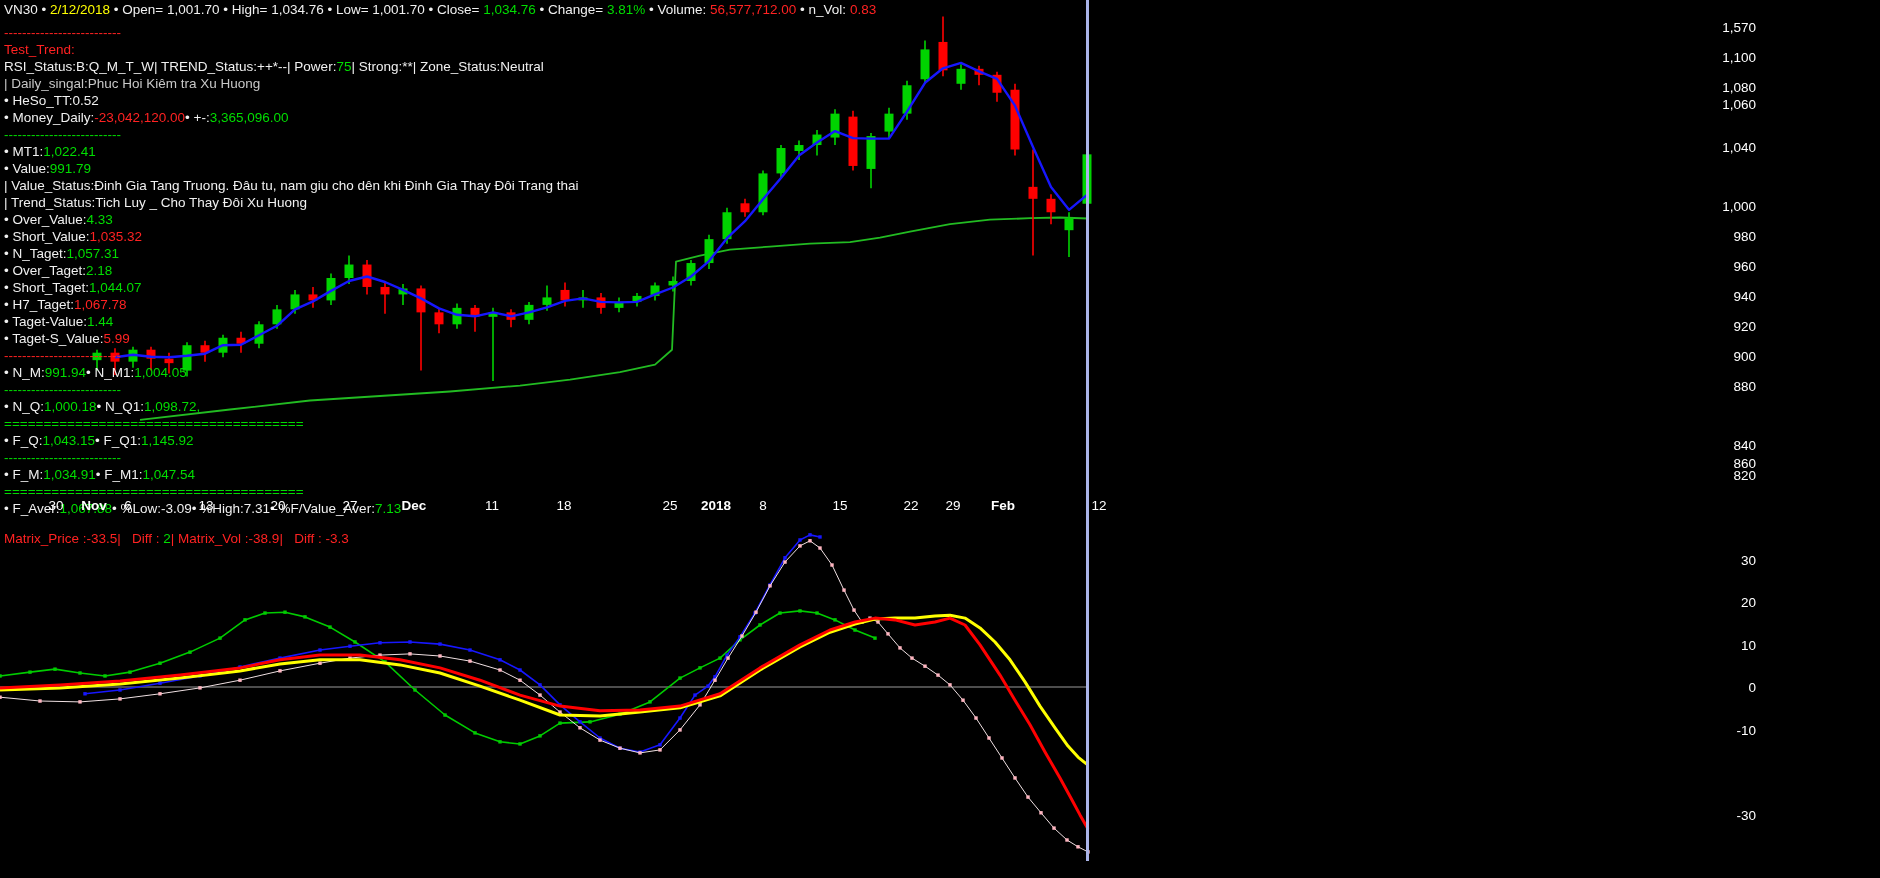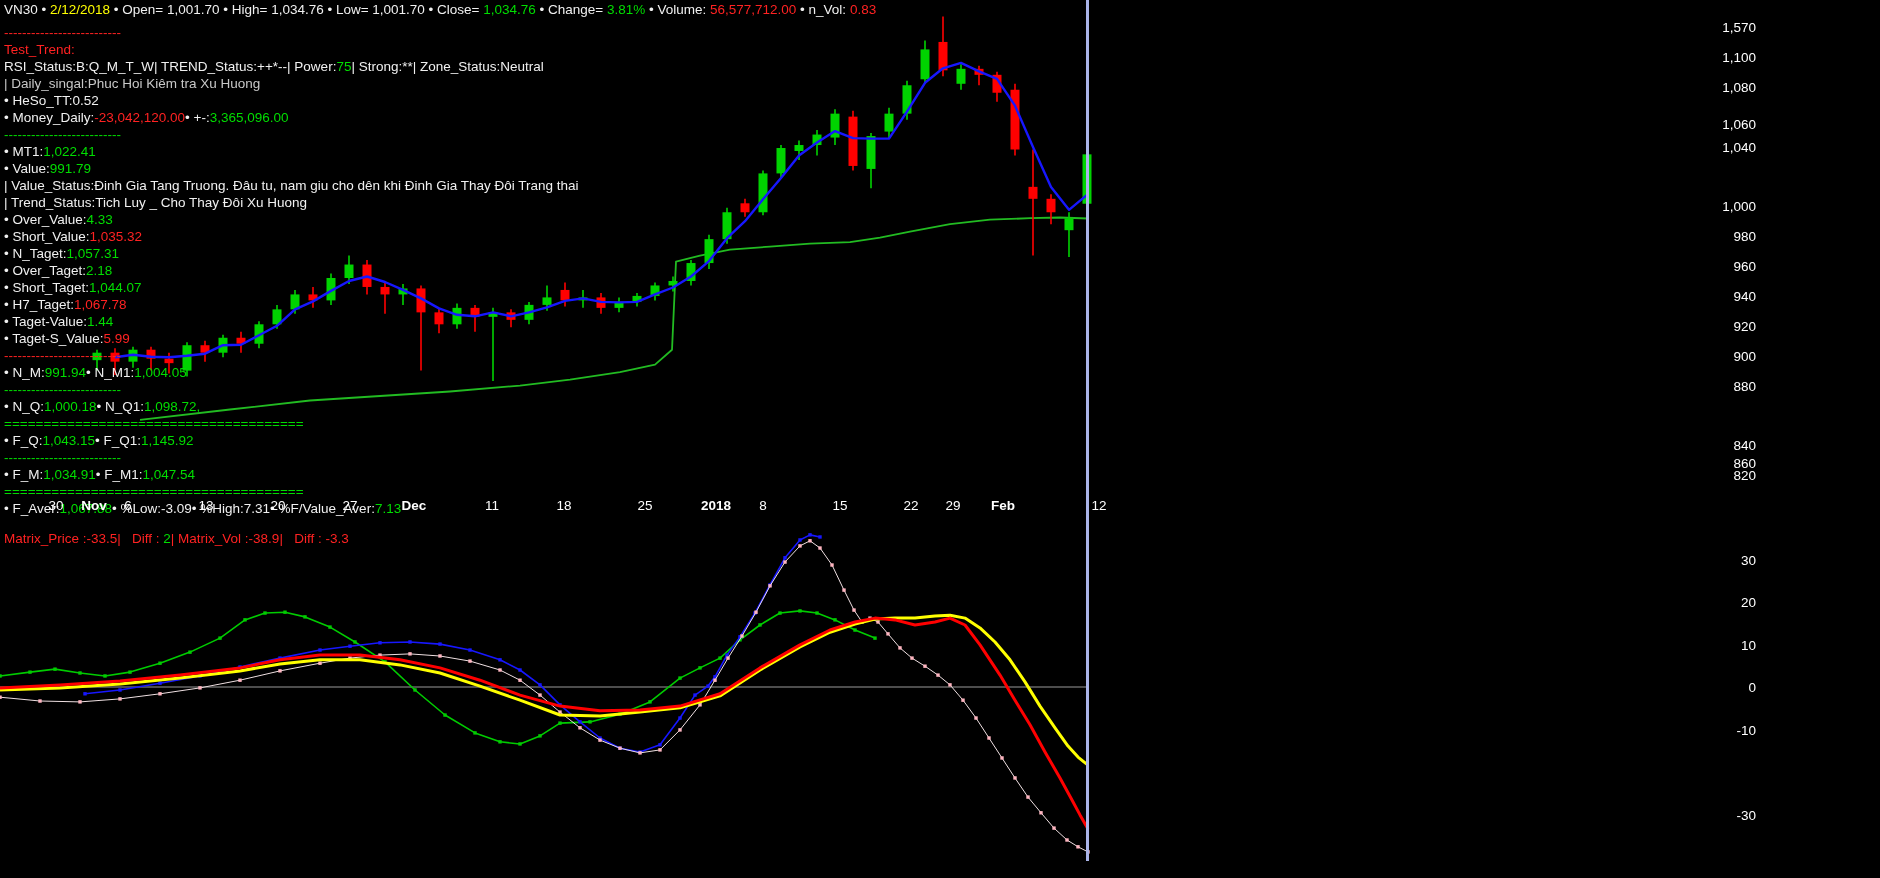--- a/index.html
+++ b/index.html
@@ -283,36 +283,36 @@
   <div id="xaxis">
       <div class="xlab" style="left: 56px;">30</div>
       <div class="xlab b" style="left: 94px;">Nov</div>
       <div class="xlab" style="left: 128px;">6</div>
       <div class="xlab" style="left: 206px;">13</div>
       <div class="xlab" style="left: 278px;">20</div>
       <div class="xlab" style="left: 350px;">27</div>
       <div class="xlab b" style="left: 414px;">Dec</div>
       <div class="xlab" style="left: 492px;">11</div>
       <div class="xlab" style="left: 564px;">18</div>
-      <div class="xlab" style="left: 645px;">25</div>
+      <div class="xlab" style="left: 670px;">25</div>
       <div class="xlab b" style="left: 716px;">2018</div>
       <div class="xlab" style="left: 763px;">8</div>
       <div class="xlab" style="left: 840px;">15</div>
       <div class="xlab" style="left: 911px;">22</div>
       <div class="xlab" style="left: 953px;">29</div>
       <div class="xlab b" style="left: 1003px;">Feb</div>
       <div class="xlab" style="left: 1099px;">12</div>
     </div>
   <div id="yaxis-price"></div>
   <div id="yaxis-osc"></div>
   <div id="btitle"><span class="c-r">Matrix_Price :-33.5|   Diff : </span><span class="c-g">2</span><span class="c-r">| Matrix_Vol :-38.9|   Diff : -3.3</span></div>
 <div class="ylab" style="top: 27px;">1,570</div>
     <div class="ylab" style="top: 56.88px;">1,100</div>
     <div class="ylab" style="top: 86.76px;">1,080</div>
-    <div class="ylab" style="top: 124px;">1,060</div>
+    <div class="ylab" style="top: 104px;">1,060</div>
     <div class="ylab" style="top: 146.52px;">1,040</div>
     <div class="ylab" style="top: 206.28px;">1,000</div>
     <div class="ylab" style="top: 236.16px;">980</div>
     <div class="ylab" style="top: 266.04px;">960</div>
     <div class="ylab" style="top: 295.92px;">940</div>
     <div class="ylab" style="top: 325.8px;">920</div>
     <div class="ylab" style="top: 355.68px;">900</div>
     <div class="ylab" style="top: 385.56px;">880</div>
     <div class="ylab" style="top: 415.44px; margin-top: 48px;">860</div>
     <div class="ylab" style="top: 445.32px;">840</div>

